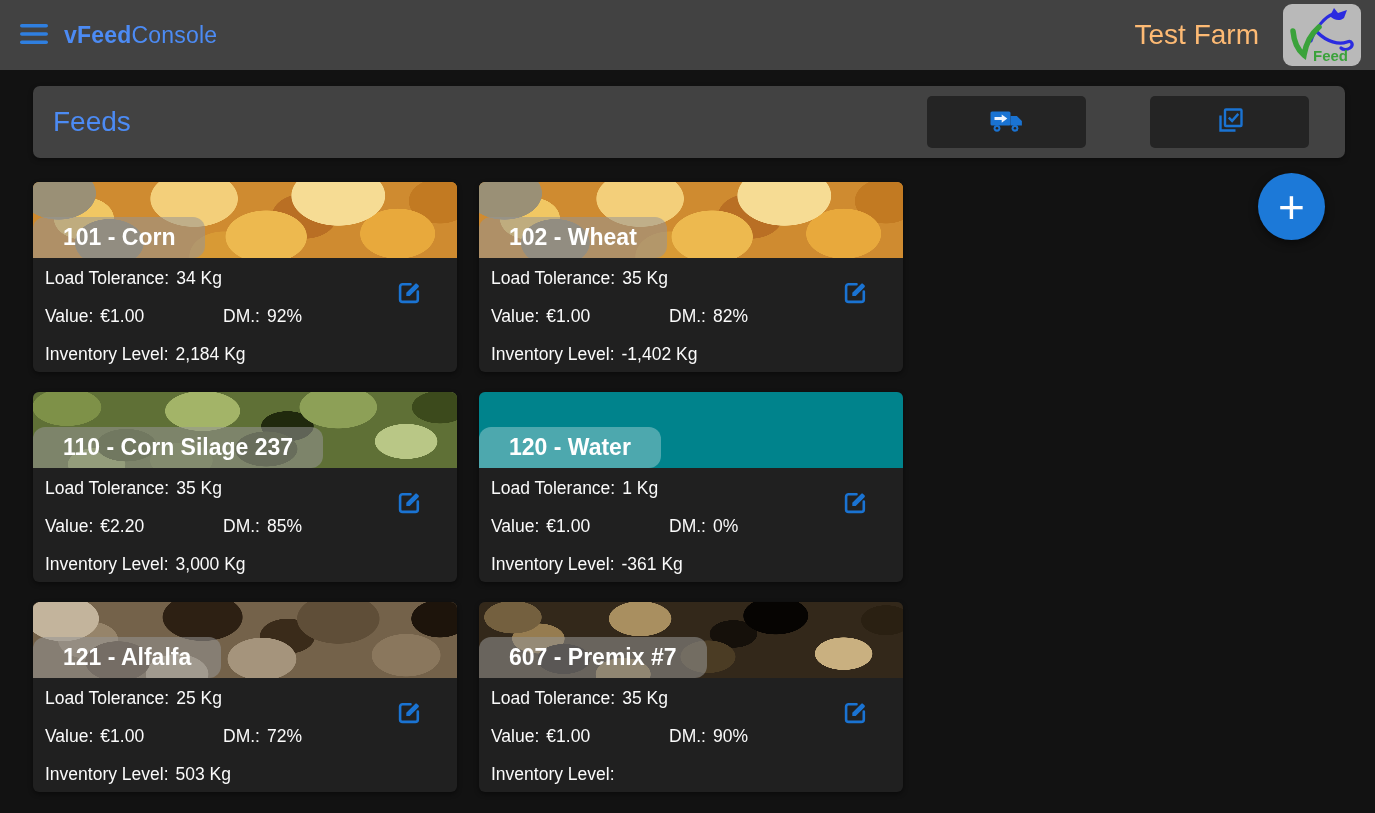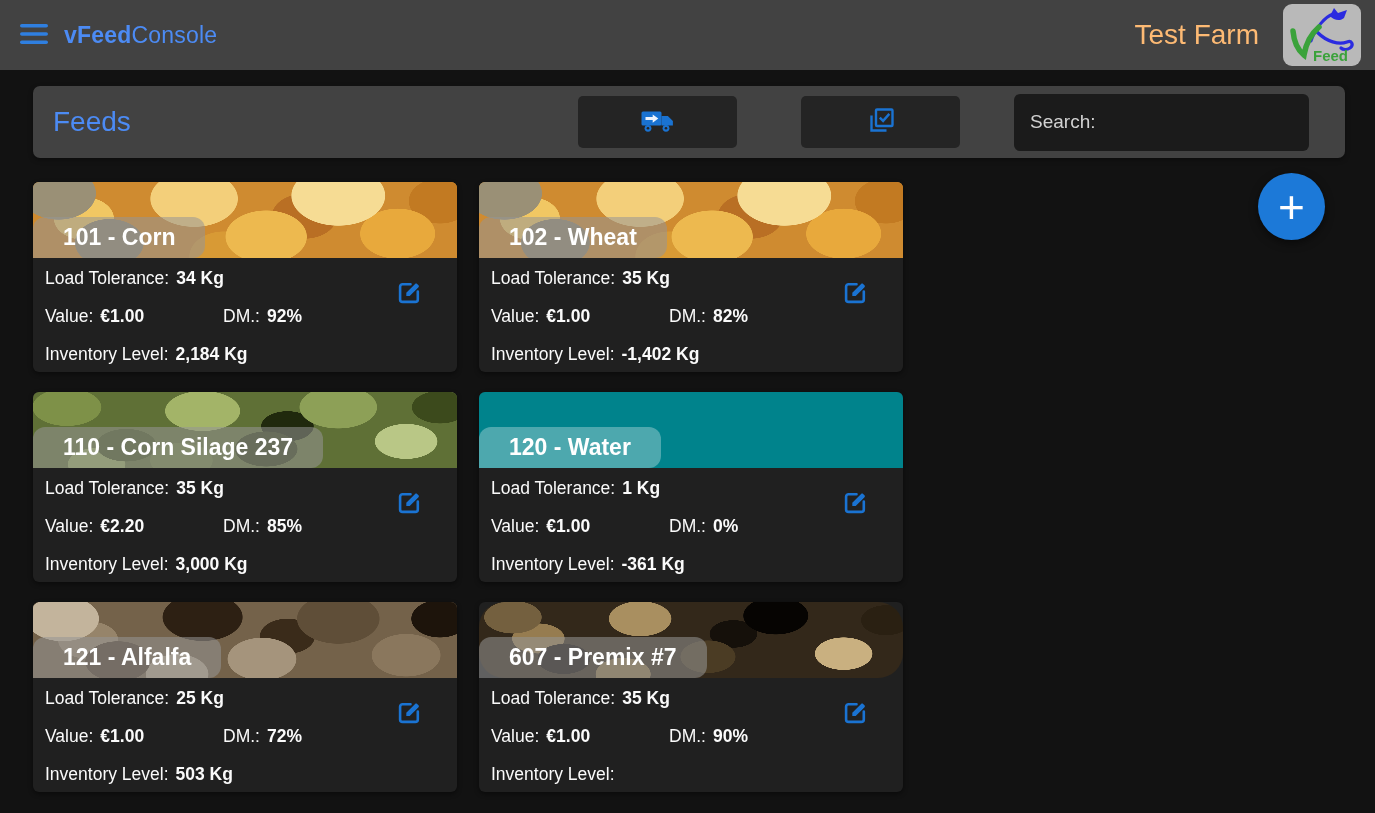--- a/index.html
+++ b/index.html
@@ -88,21 +88,21 @@
     height: 41px; line-height: 41px;
     padding: 0 30px;
     background: rgba(150,150,150,.55);
     border-radius: 12px 12px 12px 0;
     color: #fff; font-size: 23px; font-weight: 700;
     white-space: nowrap;
   }
   .card-body { padding: 1px 0 0 12px; }
   .c-row { height: 38px; display: flex; align-items: center; font-size: 17.5px; color: #fafafa; }
   .lbl { font-weight: 400; margin-right: 7px; }
-  .val { font-weight: 700; }
+  .val { font-weight: 400; }
   .pair { display: flex; align-items: center; }
   .pair-fixed { width: 178px; }
   .edit-btn {
     position: absolute; right: 30px; top: 94px;
     width: 36px; height: 36px;
     background: none; border: none; cursor: pointer;
     display: flex; align-items: center; justify-content: center;
   }
 
   
@@ -155,21 +155,20 @@
       radial-gradient(ellipse 46px 26px at 8% 20%, #74603f 0 62%, transparent 63%),
       radial-gradient(ellipse 42px 24px at 20% 75%, #120d07 0 62%, transparent 63%),
       radial-gradient(ellipse 50px 28px at 38% 22%, #a98f60 0 62%, transparent 63%),
       radial-gradient(ellipse 44px 26px at 54% 72%, #4b3c24 0 62%, transparent 63%),
       radial-gradient(ellipse 52px 30px at 70% 18%, #060402 0 62%, transparent 63%),
       radial-gradient(ellipse 46px 26px at 86% 68%, #c9b080 0 62%, transparent 63%),
       radial-gradient(ellipse 40px 24px at 96% 24%, #2a2012 0 62%, transparent 63%),
       radial-gradient(ellipse 44px 26px at 34% 95%, #8a7348 0 62%, transparent 63%),
       radial-gradient(ellipse 38px 22px at 60% 42%, #15100a 0 62%, transparent 63%),
       radial-gradient(ellipse 42px 24px at 14% 48%, #967c50 0 62%, transparent 63%);
-    border-radius: 25px;
   }
   .img-water { background-color: #00838c; }
   .img-water .card-chip { background: rgba(255,255,255,.3); }
 
   
   .fab {
     position: absolute; top: 173px; right: 50px;
     width: 67px; height: 67px;
     border-radius: 50%;
     background: #1c79d8;
@@ -228,24 +227,20 @@
   <button class="tool-btn">
     <span>
       <svg width="30" height="30" viewBox="0 0 30 30">
         <path d="M5.5 9.5 V24.5 H20.5" fill="none" stroke="#1a73d2" stroke-width="2.4"></path>
         <rect x="10" y="3.5" width="16.5" height="16.5" rx="1" fill="none" stroke="#1a73d2" stroke-width="2.4"></rect>
         <path d="M13.8 11.6 l3.3 3.3 6.2 -7" fill="none" stroke="#1a73d2" stroke-width="2.4"></path>
       </svg>
     </span>
   </button>
 
-  <div class="searchbox">
-    <span class="search-label">Search:</span>
-    <input class="search-input" type="text" value="" style="">
-  </div>
 </section>
 
 <main class="grid">
   <article class="card">
     <div class="card-image img-corn">
       <div class="card-chip">
         <span>101 - Corn</span>
       </div>
     </div>
     <div class="card-body">

